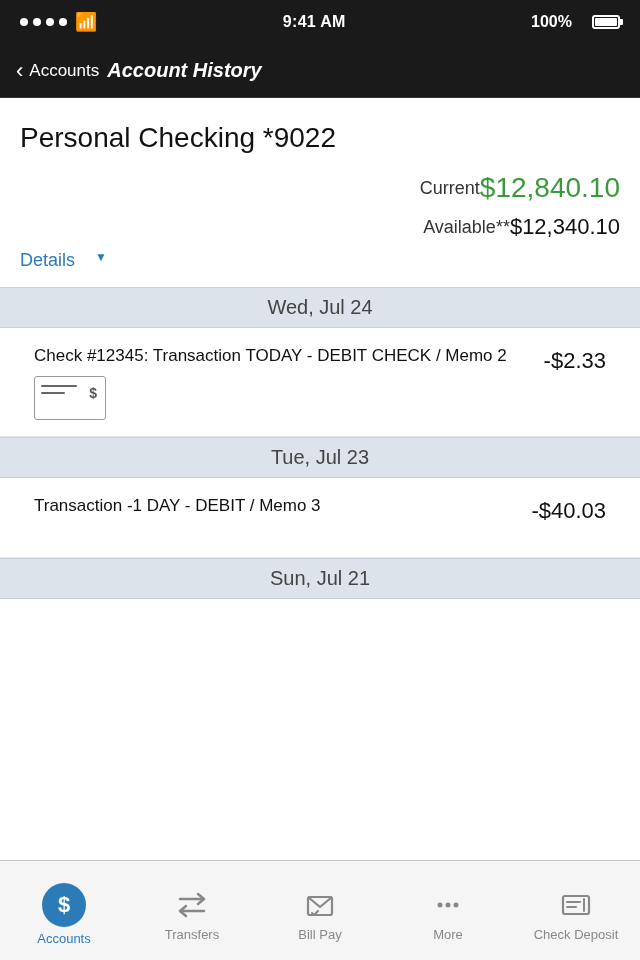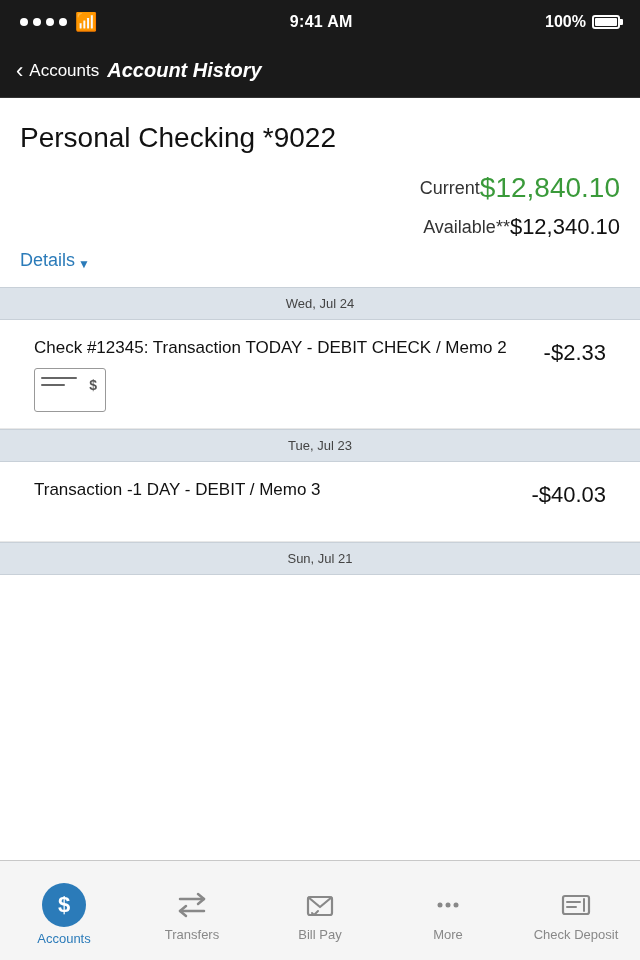--- a/index.html
+++ b/index.html
@@ -41,21 +41,21 @@
       font-size: 18px;
     }
     .status-center {
       font-size: 16px;
       font-weight: 600;
       letter-spacing: 0.3px;
     }
     .status-right {
       display: flex;
       align-items: center;
-      gap: 6px;
+      gap: 20px;
       font-size: 16px;
       font-weight: 600;
     }
     .battery-container {
       display: flex;
       align-items: center;
       gap: 3px;
     }
     .battery-icon {
       width: 28px;
@@ -147,37 +147,37 @@
       font-weight: 400;
       color: #3a9a3a;
     }
     .balance-available {
       font-size: 22px;
       font-weight: 400;
       color: #111;
     }
     .details-link {
       display: flex;
-      align-items: flex-end;
-      gap: 3px;
+      align-items: flex-start;
+      gap: 20px;
       color: #2b7bb9;
       font-size: 18px;
       cursor: pointer;
       margin-top: 8px;
     }
     .details-arrow {
       font-size: 12px;
       color: #2b7bb9;
     }
 
     
     .date-header {
       background: #dce3ea;
       padding: 8px 20px;
-      font-size: 13px;
+      font-size: 20px;
       color: #444;
       text-align: center;
       border-top: 1px solid #c8d0d8;
       border-bottom: 1px solid #c8d0d8;
     }
 
     .transaction-row {
       background: #fff;
       padding: 16px 34px;
       display: flex;

